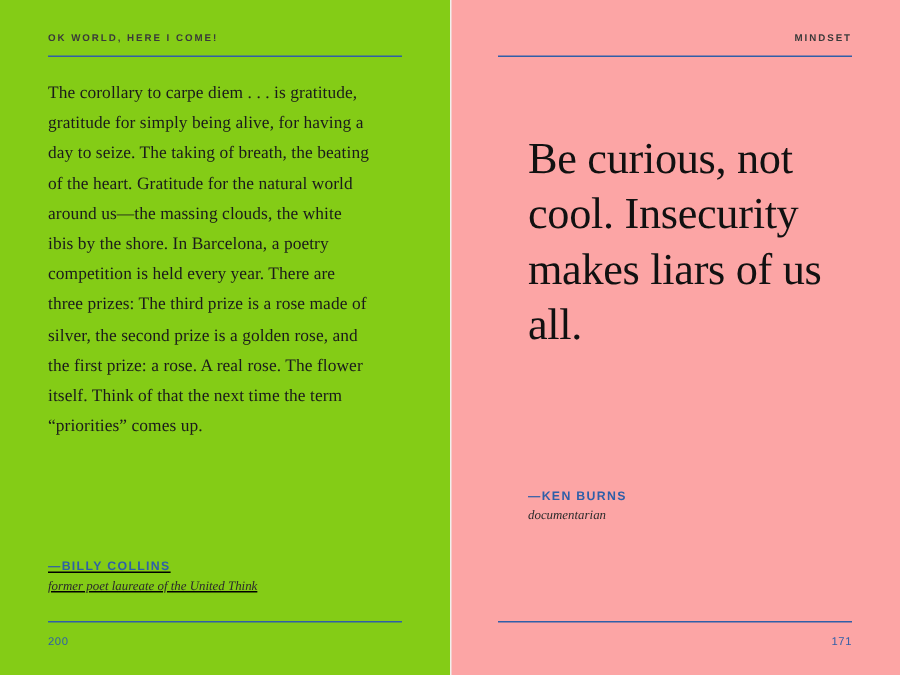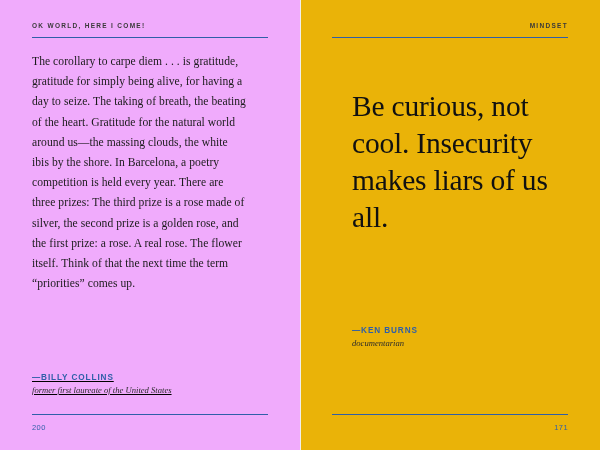--- a/index.html
+++ b/index.html
@@ -16,29 +16,29 @@
   .spread {
     position: relative;
     width: 600px;
     height: 450px;
     display: flex;
   }
   .page {
     position: relative;
     box-sizing: border-box;
     height: 450px;
-    background: #f0abfc;
+    background: #84cc16;
   }
   .page-left {
     width: 300px;
     padding: 0;
   }
   .page-right {
     width: 300px;
-    background: #eab308;
+    background: #fca5a5;
   }
   
   .runhead {
     position: absolute;
     top: 22px;
     font-family: "Liberation Sans", sans-serif;
     font-size: 6.5px;
     letter-spacing: 1.3px;
     color: #3a3a3a;
     text-transform: uppercase;
@@ -167,21 +167,21 @@
 <div class="spread">
 
   <div class="page page-left">
     <div class="runhead runhead-left">OK WORLD, HERE I COME!</div>
     <div class="rule rule-left"></div>
 
     <div class="body-text">The corollary to carpe diem . . . is gratitude, gratitude for simply being alive, for having a day to seize. The taking of breath, the beating of the heart. Gratitude for the natural world around us—the massing clouds, the white ibis by the shore. In Barcelona, a poetry competition is held every year. There are three prizes: The third prize is a rose made of silver, the second prize is a golden rose, and the first prize: a rose. A real rose. The flower itself. Think of that the next time the term “priorities” comes up.</div>
 
     <div class="attribution attrib-left">
       <p class="attrib-name">—BILLY COLLINS</p>
-      <p class="attrib-role">former first laureate of the United States</p>
+      <p class="attrib-role">former poet laureate of the United Think</p>
     </div>
 
     <div class="foot-rule foot-rule-left"></div>
     <div class="folio folio-left">200</div>
   </div>
 
   <div class="page page-right">
     <div class="runhead runhead-right">MINDSET</div>
     <div class="rule rule-right"></div>
 

